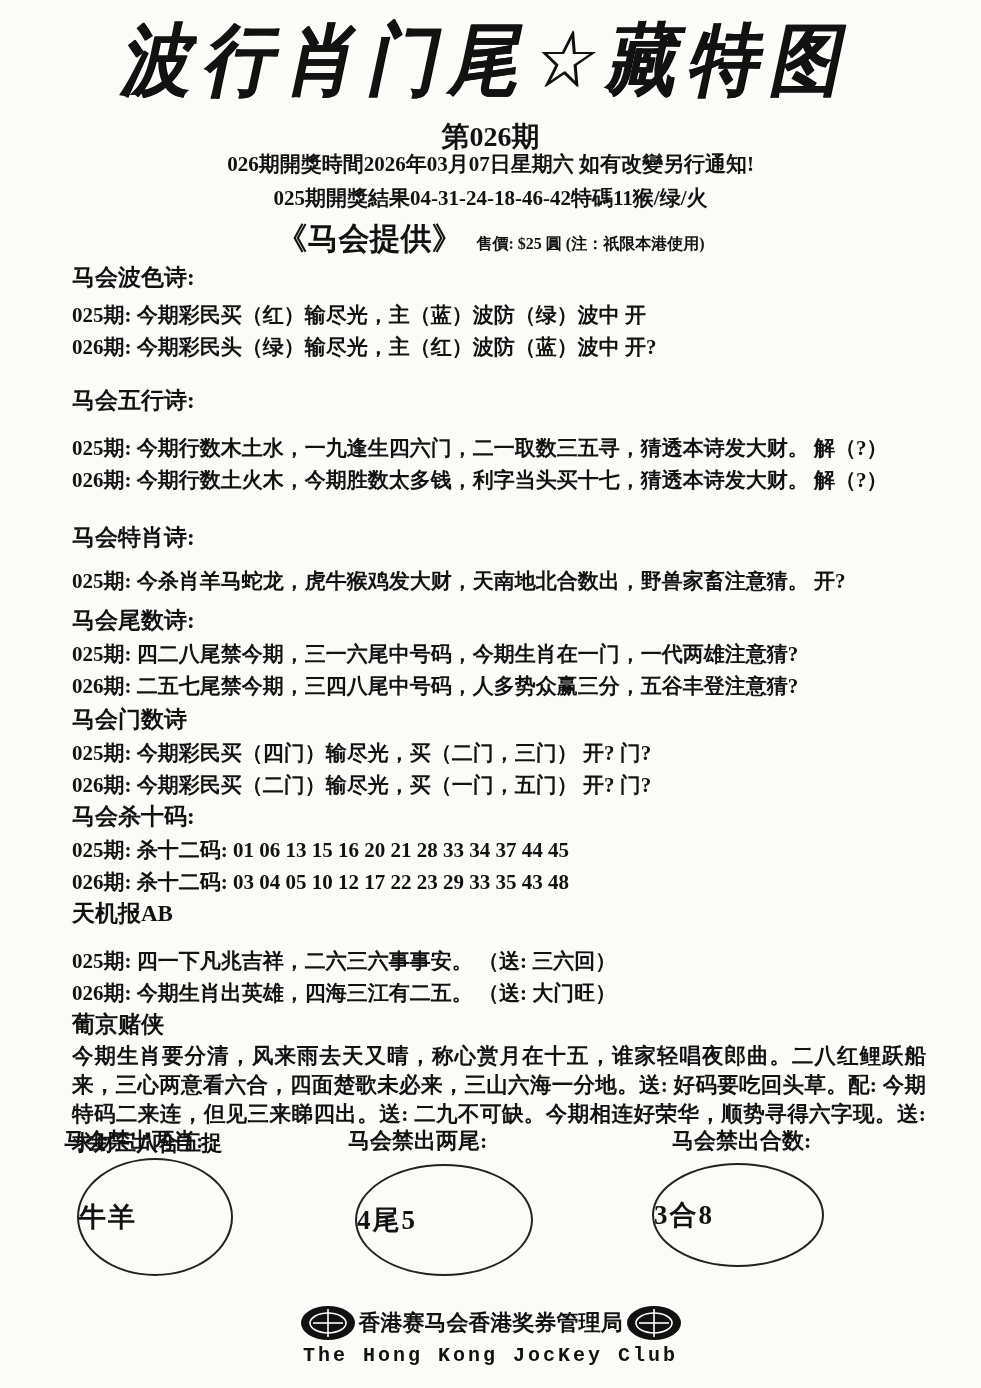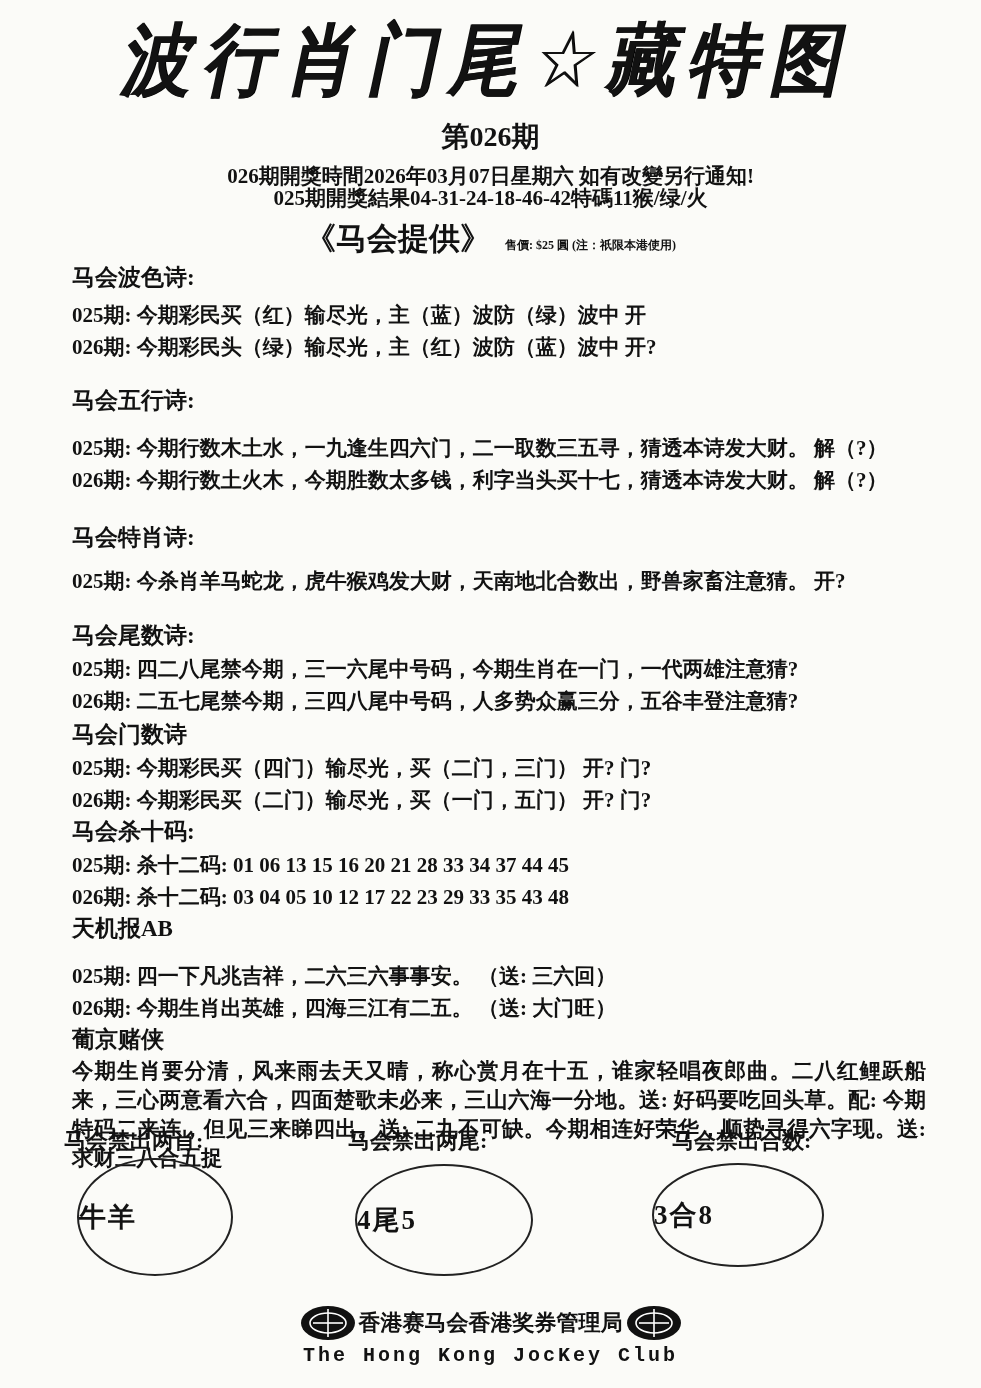--- a/index.html
+++ b/index.html
@@ -24,43 +24,43 @@
     transform:skewX(-12deg) scaleY(1.12);
     white-space:nowrap;
     text-shadow:1px 0 0 #000;
   }
   .issue-no {
     position:absolute; top:118px; left:0; right:0;
     text-align:center; font-size:28px; font-weight:700;
   }
   .head-line1 {
     position:absolute; top:150px; left:0; right:0;
-    text-align:center; font-size:21px; font-weight:700;margin-top:12px;
+    text-align:center; font-size:21px; font-weight:700;
   }
   .head-line2 {
     position:absolute; top:184px; left:0; right:0;
     text-align:center; font-size:21px; font-weight:700;
   }
   .provider-row {
     position:absolute; top:218px; left:0; right:0;
     text-align:center; white-space:nowrap;
   }
   .provider-name { font-size:31px; font-weight:700;font-family:Liberation Serif, serif; }
-  .price-note { font-size:12px; font-weight:700; margin-left:10px; }
+  .price-note { font-size:16px; font-weight:700; margin-left:10px; }
   
   .content {
     position:absolute; top:262px; left:72px; right:55px;
   }
   .sec .h { font-size:23px; font-weight:700; margin:0 0 6px 0; }
   .sec .ln { font-size:21px; font-weight:700; line-height:32px; margin:0; white-space:pre-wrap; }
   .sec.s2 { margin-top:22px; }
   .sec.s2 .h { margin-bottom:16px; }
   .sec.s3 { margin-top:26px; }
   .sec.s3 .h { margin-bottom:12px; }
-  .sec.s4 { margin-top:23px; }
+  .sec.s4 { margin-top:8px; }
   .sec.s4 .h { margin-bottom:2px; }
   .sec.s5 { margin-top:2px; }
   .sec.s5 .h { margin-bottom:2px; }
   .sec.s6 .h { margin-bottom:2px; }
   .sec.s7 .h { margin-bottom:16px; }
   .sec.s8 .h { margin-bottom:2px; }
   .sec .para { font-size:21.5px; font-weight:700; line-height:29px; margin:0; text-align:justify; }
   
   .ban-label { position:absolute; font-size:22px; font-weight:700; white-space:nowrap; }
   .ban-ellipse {

